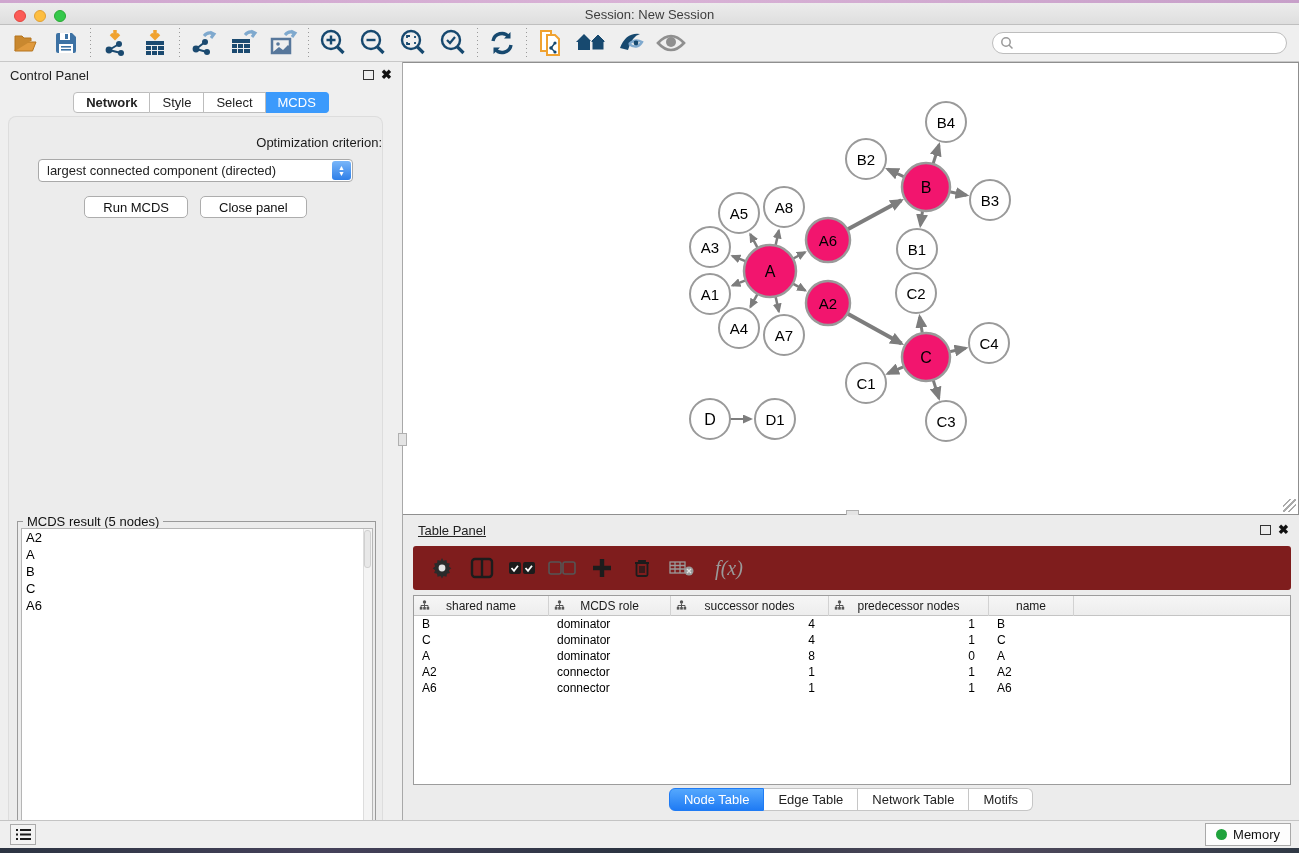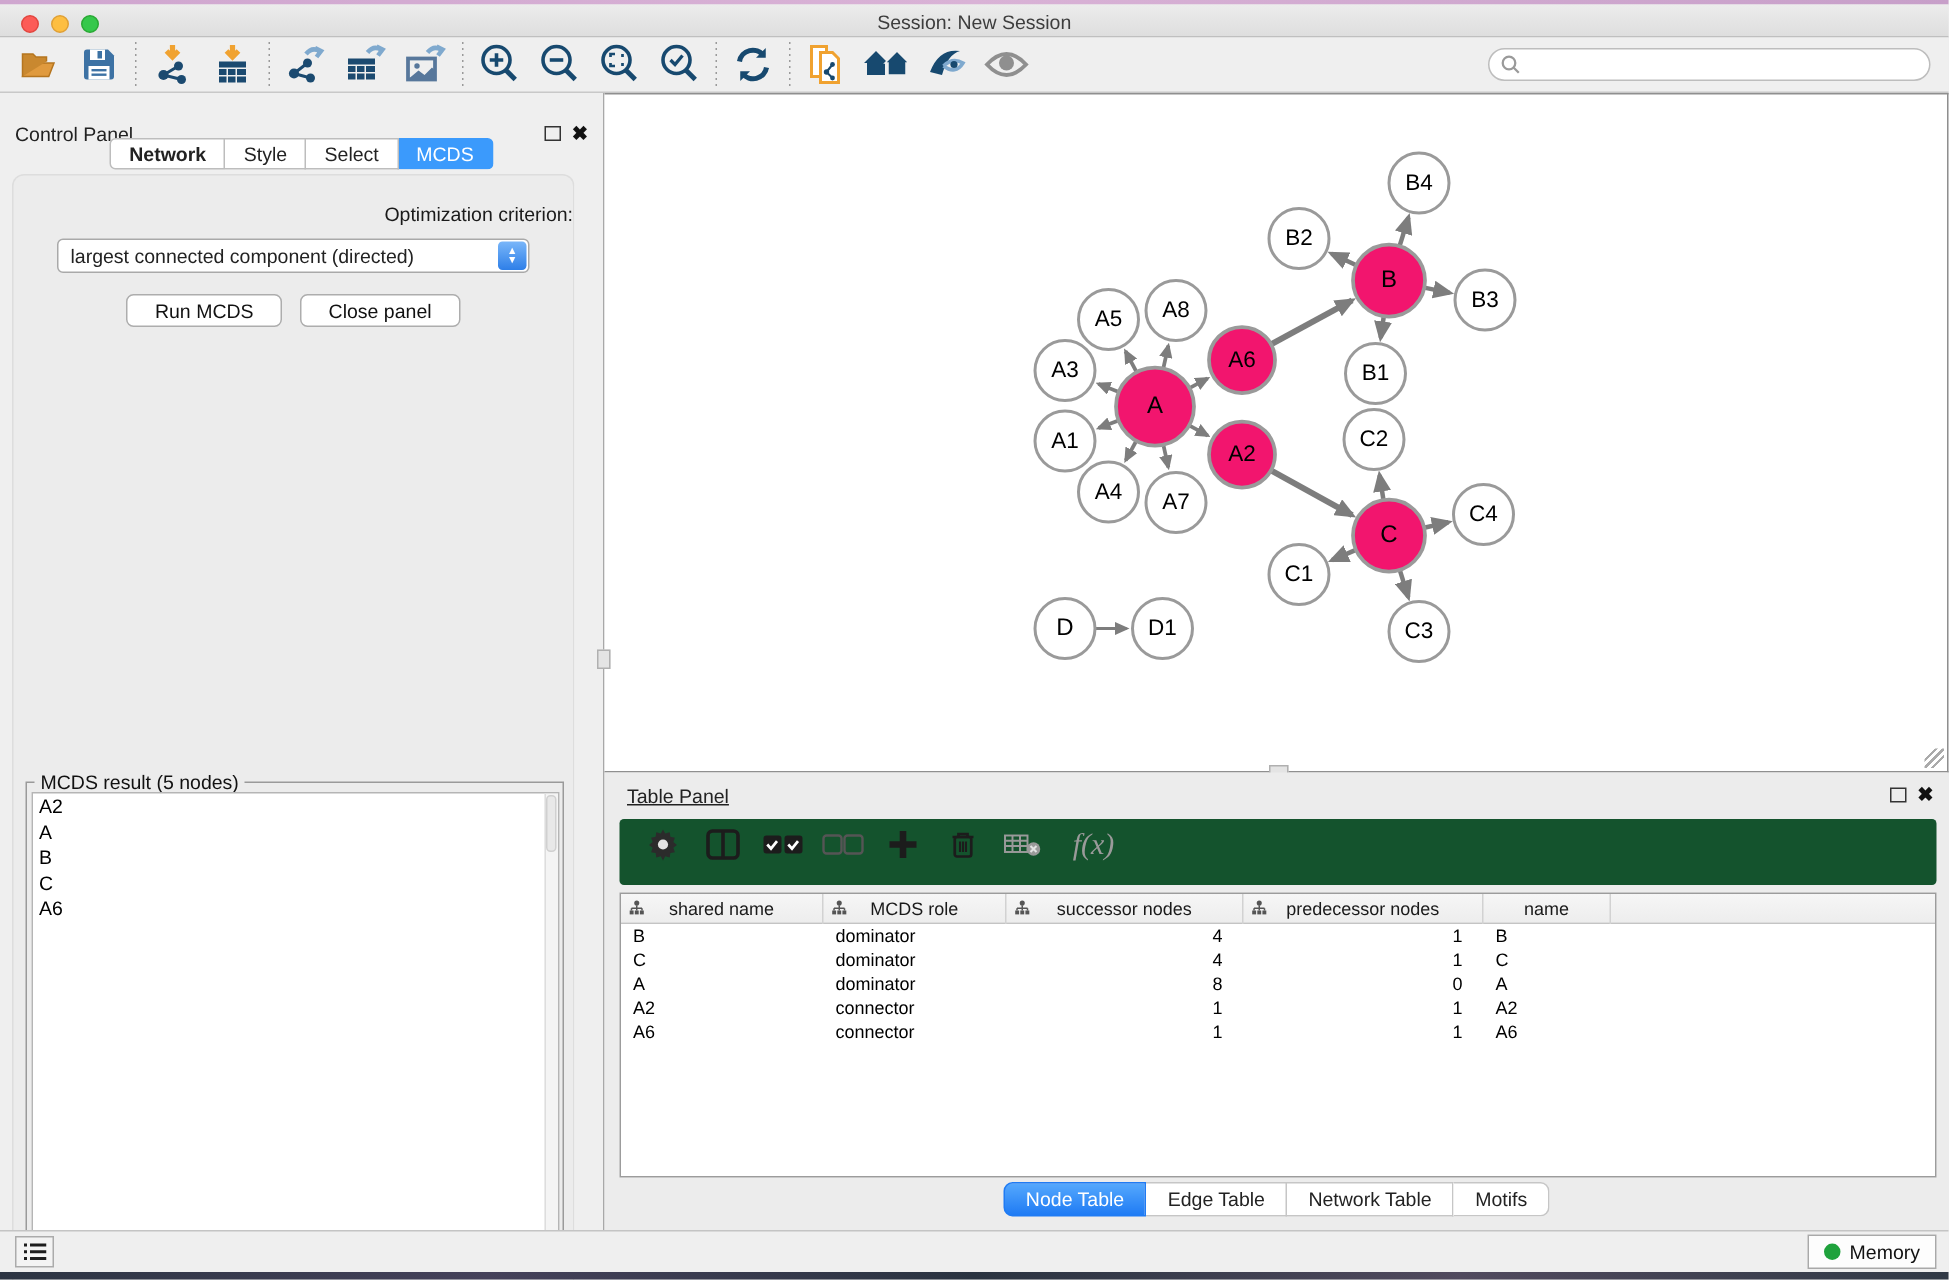--- a/index.html
+++ b/index.html
@@ -30,21 +30,21 @@
     background-size:1px 4px; background-repeat:repeat-y; }
   #toolbar-search { margin-left:auto; margin-right:12px; width:295px; height:22px;
     border:1px solid #BDBDBD; border-radius:12px; background:#fff;
     display:flex; align-items:center; padding-left:7px; }
   #toolbar-search input { border:none; outline:none; flex:1; height:18px;
     font-size:12px; background:transparent; font-family:"Liberation Sans",sans-serif;}
 
   
   #control-panel { position:absolute; left:0; top:62px; width:403px; height:758px;
     background:#EFEFEF; border-right:1px solid #A8A8A8; }
-  #cp-header { position:relative; height:26px; padding:6px 10px 0 10px; color:#222;margin-top:14px; }
+  #cp-header { position:relative; height:26px; padding:6px 10px 0 10px; color:#222; }
   .panel-float-icon { position:absolute; top:8px; width:11px; height:10px;
     border:1.5px solid #333; }
   .panel-close-icon { position:absolute; top:5px; font-size:13px; font-weight:bold;
     color:#111; }
   #cp-tabs { position:absolute; left:0; top:30px; width:100%; height:21px;
     display:flex; justify-content:center; }
   .cp-tab { height:21px; padding:2px 12px 0 12px; background:#fff;
     border:1px solid #BDBDBD; border-left:none; font-size:13px; color:#222;
     text-align:center; }
   .cp-tab:first-child { border-left:1px solid #BDBDBD; border-radius:4px 0 0 4px;font-weight:bold; }
@@ -96,21 +96,21 @@
     background:#E4E4E4; border:1px solid #B0B0B0; }
   #nw-scrollnub-bottom { position:absolute; left:443px; bottom:-4px; width:13px; height:8px;
     background:#E4E4E4; border:1px solid #B0B0B0; }
   #network-graph text { font-family:"Liberation Sans",sans-serif; }
 
   
   #table-panel { position:absolute; left:403px; top:515px; width:896px; height:305px;
     background:#ECECEC;text-decoration:underline; }
   #tp-header { position:relative; height:26px; padding:8px 0 0 15px; color:#222; }
   #tp-toolbar { position:absolute; left:10px; top:31px; width:878px; height:44px;
-    background:#14532d; border-radius:3px; display:flex; 
+    background:#7f1d1d; border-radius:3px; display:flex; align-items:center;
     padding-left:12px; gap:6px; }
   .tpt-btn { width:34px; height:34px; display:flex; align-items:center;
     justify-content:center; }
   .fx-label { font-family:"Liberation Serif",serif; font-style:italic; font-size:20px;
     color:#9A9A9A; }
   #tp-table { position:absolute; left:10px; top:80px; width:878px; height:190px;
     background:#fff; border:1px solid #9C9C9C; overflow:hidden; }
   #table-header { display:flex; height:20px; border-bottom:1px solid #C4C4C4;
     background:linear-gradient(#F6F6F6,#EDEDED); }
   .th-cell { position:relative; height:20px; border-right:1px solid #D2D2D2;

